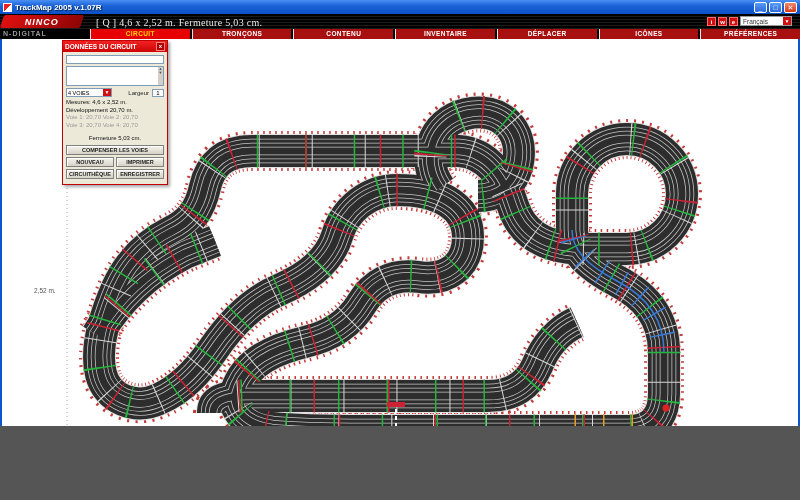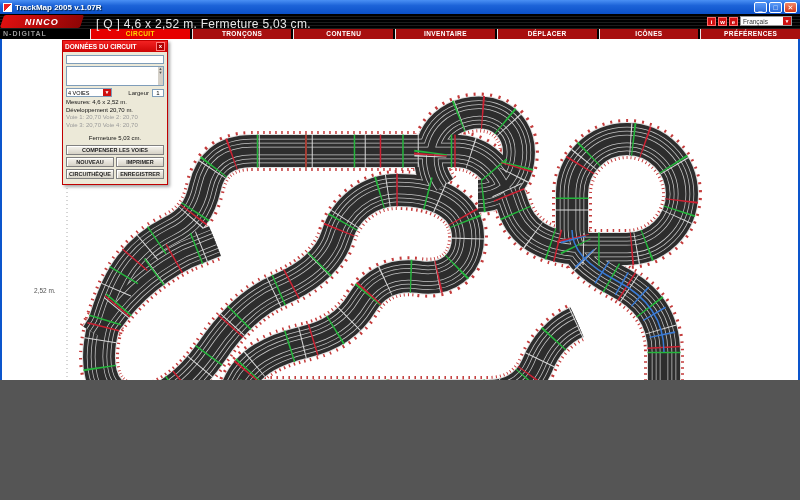--- a/index.html
+++ b/index.html
@@ -1,38 +1,38 @@
 <!DOCTYPE html>
 <html><head>
 <meta charset="utf-8">
 <style>
   * { margin:0; padding:0; box-sizing:border-box; }
   body { font-family:"Liberation Sans", sans-serif; background:#555; }
-  .window { position:relative; width:800px; height:380px; background:#c4b5fd; overflow:hidden; }
+  .window { position:relative; width:800px; height:426px; background:#c4b5fd; overflow:hidden; }
 
   
   .titlebar { position:absolute; left:0; top:0; width:800px; height:14px;
     background:linear-gradient(180deg,#4a90f4 0%,#1c63d8 40%,#0b50c8 100%);
     display:flex; align-items:center; padding:0 3px; z-index:30; }
   .title-icon { width:9px; height:9px; background:linear-gradient(135deg,#e22 50%,#fff 50%); border:1px solid #fff; margin-right:3px; flex:none; }
   .title-text { color:#fff; font-size:8px; font-weight:bold; text-shadow:1px 1px 1px #024; flex:1; white-space:nowrap; }
   .winbtns { display:flex; gap:2px; }
   .winbtn { width:13px; height:11px; border:1px solid #fff; border-radius:2px; color:#fff;
     font-size:7px; line-height:9px; text-align:center; background:linear-gradient(#5a9af8,#2a6ad8); }
   .winbtn.close { background:linear-gradient(#f08868,#d83818); }
 
   
   .header { position:absolute; left:0; top:14px; width:800px; height:15px;
     background:repeating-linear-gradient(180deg,#000 0 2px,#1c1c1c 2px 3px); z-index:29; }
   .logo { position:absolute; left:2px; top:1px; width:80px; height:13px;
     background:linear-gradient(100deg,#e01010,#8d0505); transform:skewX(-18deg);
     display:flex; align-items:center; justify-content:center; border-radius:2px; }
   .logo span { transform:skewX(18deg); color:#fff; font-style:italic; font-weight:bold; font-size:9px; letter-spacing:1px; }
   .statusline { position:absolute; left:96px; top:3px; color:#e8e8e8;
-    font-family:Liberation Sans, sans-serif; font-size:12px; letter-spacing:0.3px; }
+    font-family:Liberation Serif, serif; font-size:10px; letter-spacing:0.3px; }
   .langbox { position:absolute; right:8px; top:2px; display:flex; gap:2px; align-items:center; }
   .langbtn { width:9px; height:9px; background:#cf1010; border:1px solid #ff6a6a; color:#fff;
     font-size:6px; font-weight:bold; text-align:center; line-height:8px; }
   .langsel { width:52px; height:10px; background:#fff; border:1px solid #999; font-size:6.5px;
     color:#333; display:flex; align-items:center; }
   .langsel .val { flex:1; padding-left:2px; }
   .langsel .arrow { width:8px; height:8px; background:#cf1010; color:#fff; font-size:5px; line-height:8px; text-align:center; }
 
   
   .brandrow { position:absolute; left:0; top:29px; width:88px; height:10px; background:#000;

